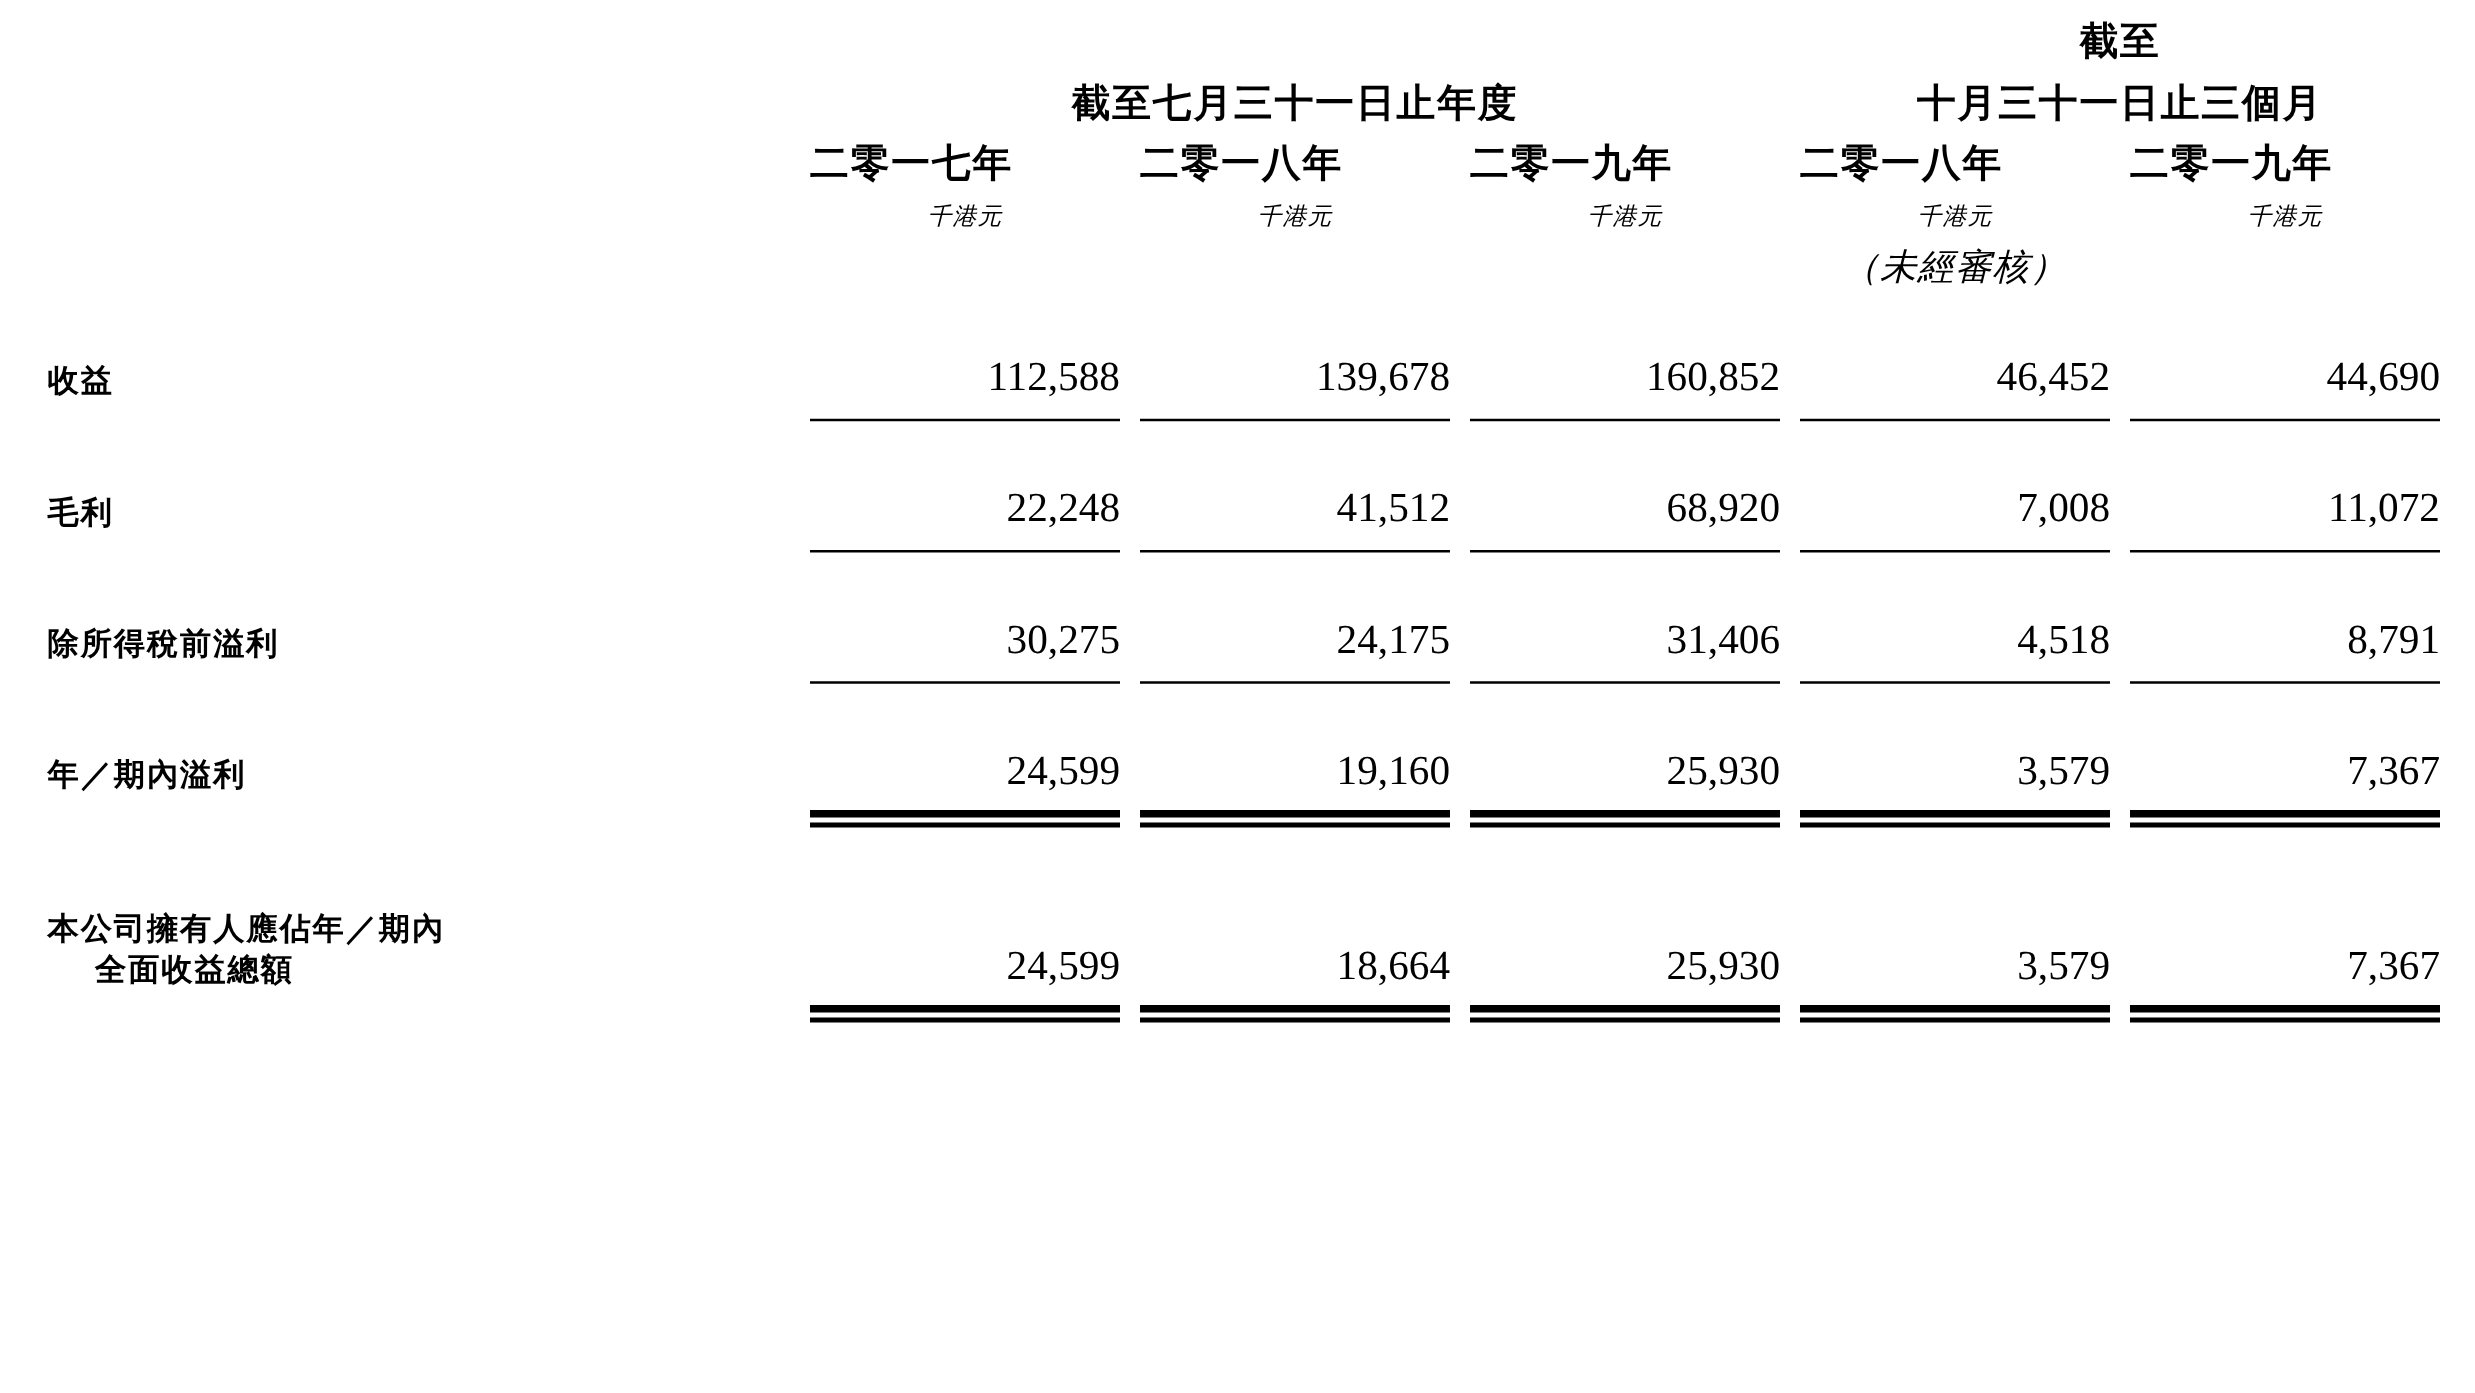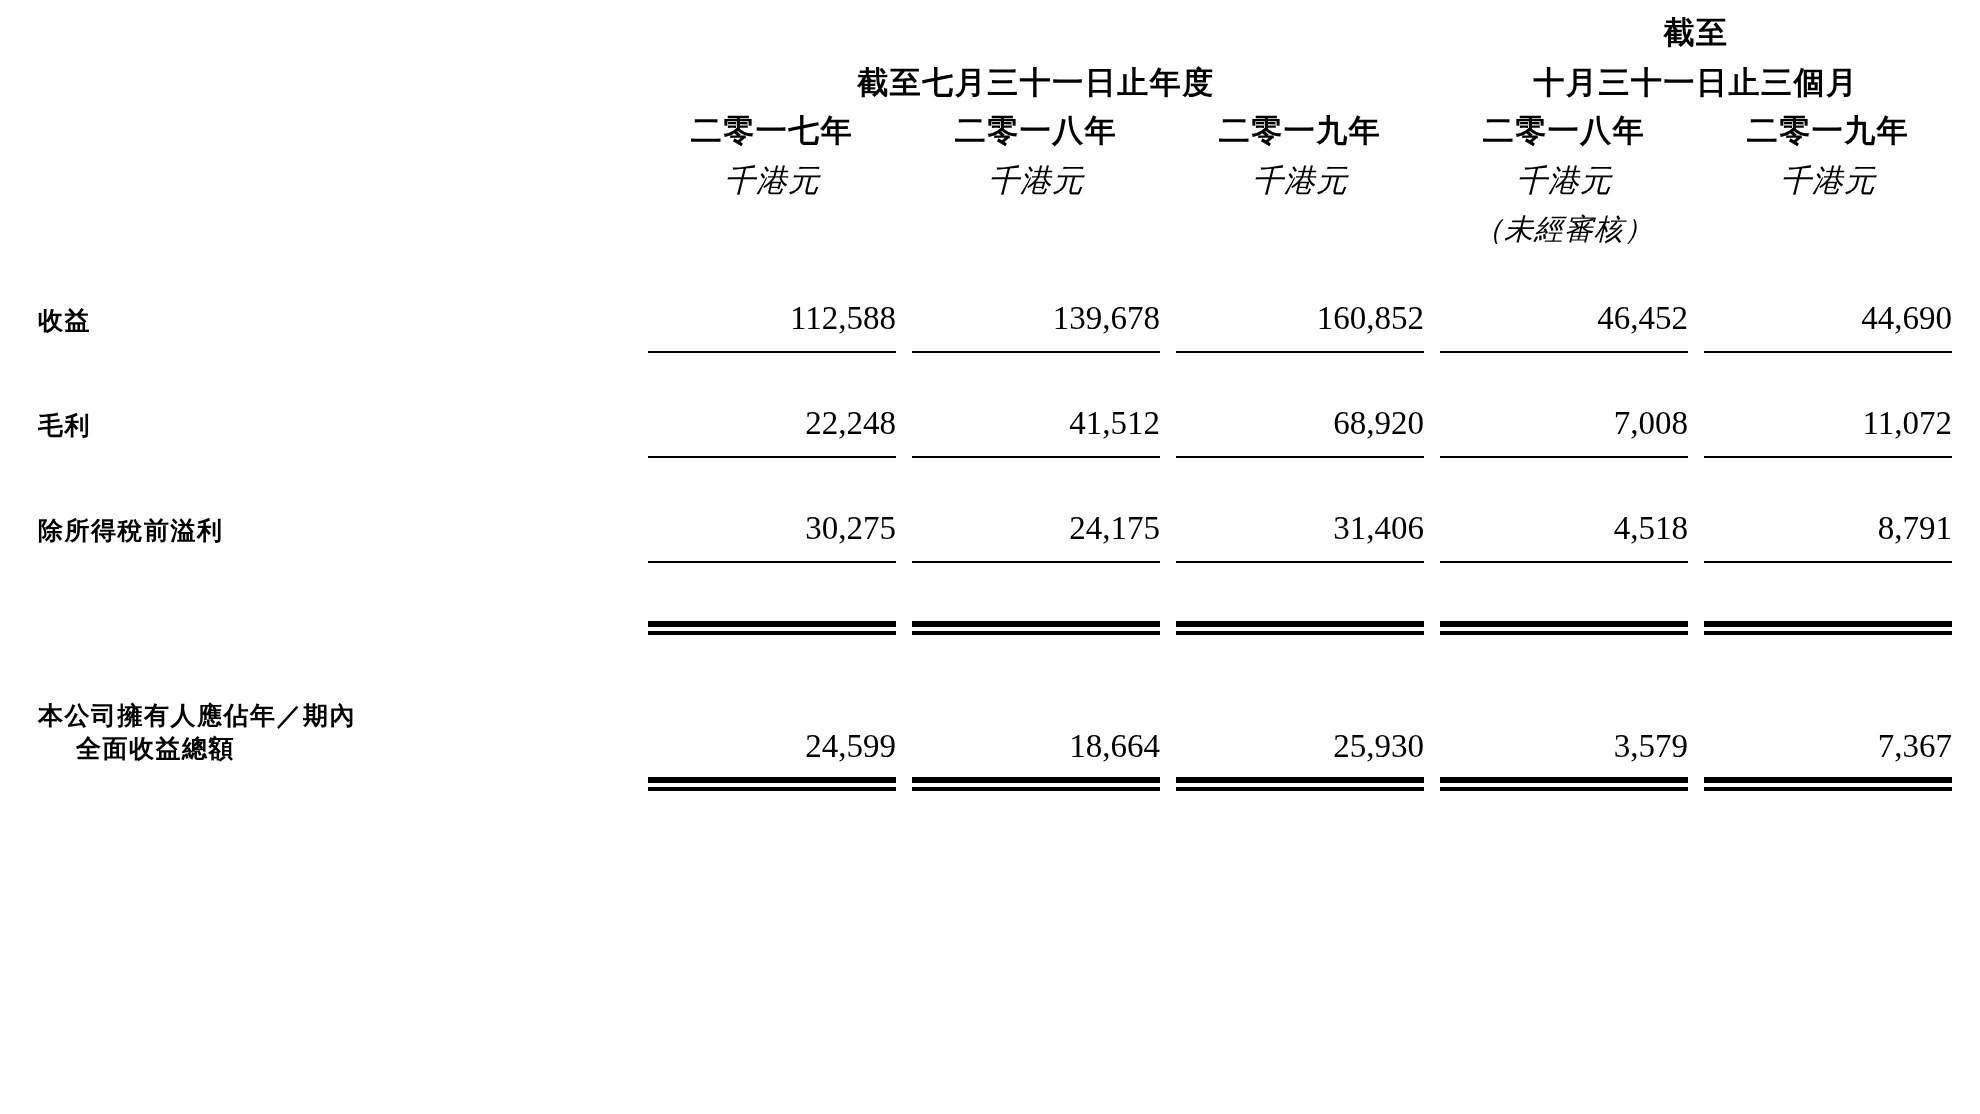--- a/index.html
+++ b/index.html
@@ -25,21 +25,20 @@
     border-collapse: collapse;
     table-layout: fixed;
     margin-left: 38px;
     margin-top: 8px;
     width: 1930px;
   }
   col.c-label { width: 610px; }
   col.c-num   { width: 264px; }
   
   .hdr-cell {
-    text-align: center;
     font-family: "Liberation Sans", "DejaVu Sans", sans-serif;
     font-size: 31px;
     font-weight: 600;
     letter-spacing: 1.5px;
     padding: 2px 16px 2px 0;
     vertical-align: bottom;
     white-space: nowrap;
   }
   .hdr-span {
     text-align: center;
@@ -47,21 +46,21 @@
     font-size: 31px;
     font-weight: 600;
     letter-spacing: 1.5px;
     padding: 4px 16px 4px 0;
     white-space: nowrap;
   }
   .hdr-unit {
     text-align: center;
     font-family: "Liberation Serif", "DejaVu Serif", serif;
     font-style: italic;
-    font-size: 31px;
+    font-size: 19px;
     letter-spacing: 1px;
     padding: 6px 16px 2px 0;
     white-space: nowrap;
   }
   .hdr-sub {
     text-align: center;
     font-family: "Liberation Serif", "DejaVu Serif", serif;
     font-style: italic;
     font-size: 29px;
     letter-spacing: 1px;
@@ -249,20 +248,28 @@
           </td>
         <td class="rule">
             <div class="single"></div>
           </td>
       </tr>
 
       <tr class="gap-md">
         <td colspan="6"></td>
       </tr>
 
+      <tr>
+        <td class="row-label">年／期內溢利</td>
+        <td class="num">24,599</td>
+        <td class="num">19,160</td>
+        <td class="num">25,930</td>
+        <td class="num">3,579</td>
+        <td class="num">7,367</td>
+      </tr>
       <tr class="uline">
         <td></td>
         <td class="rule">
             <div class="double"></div>
           </td>
         <td class="rule">
             <div class="double"></div>
           </td>
         <td class="rule">
             <div class="double"></div>

